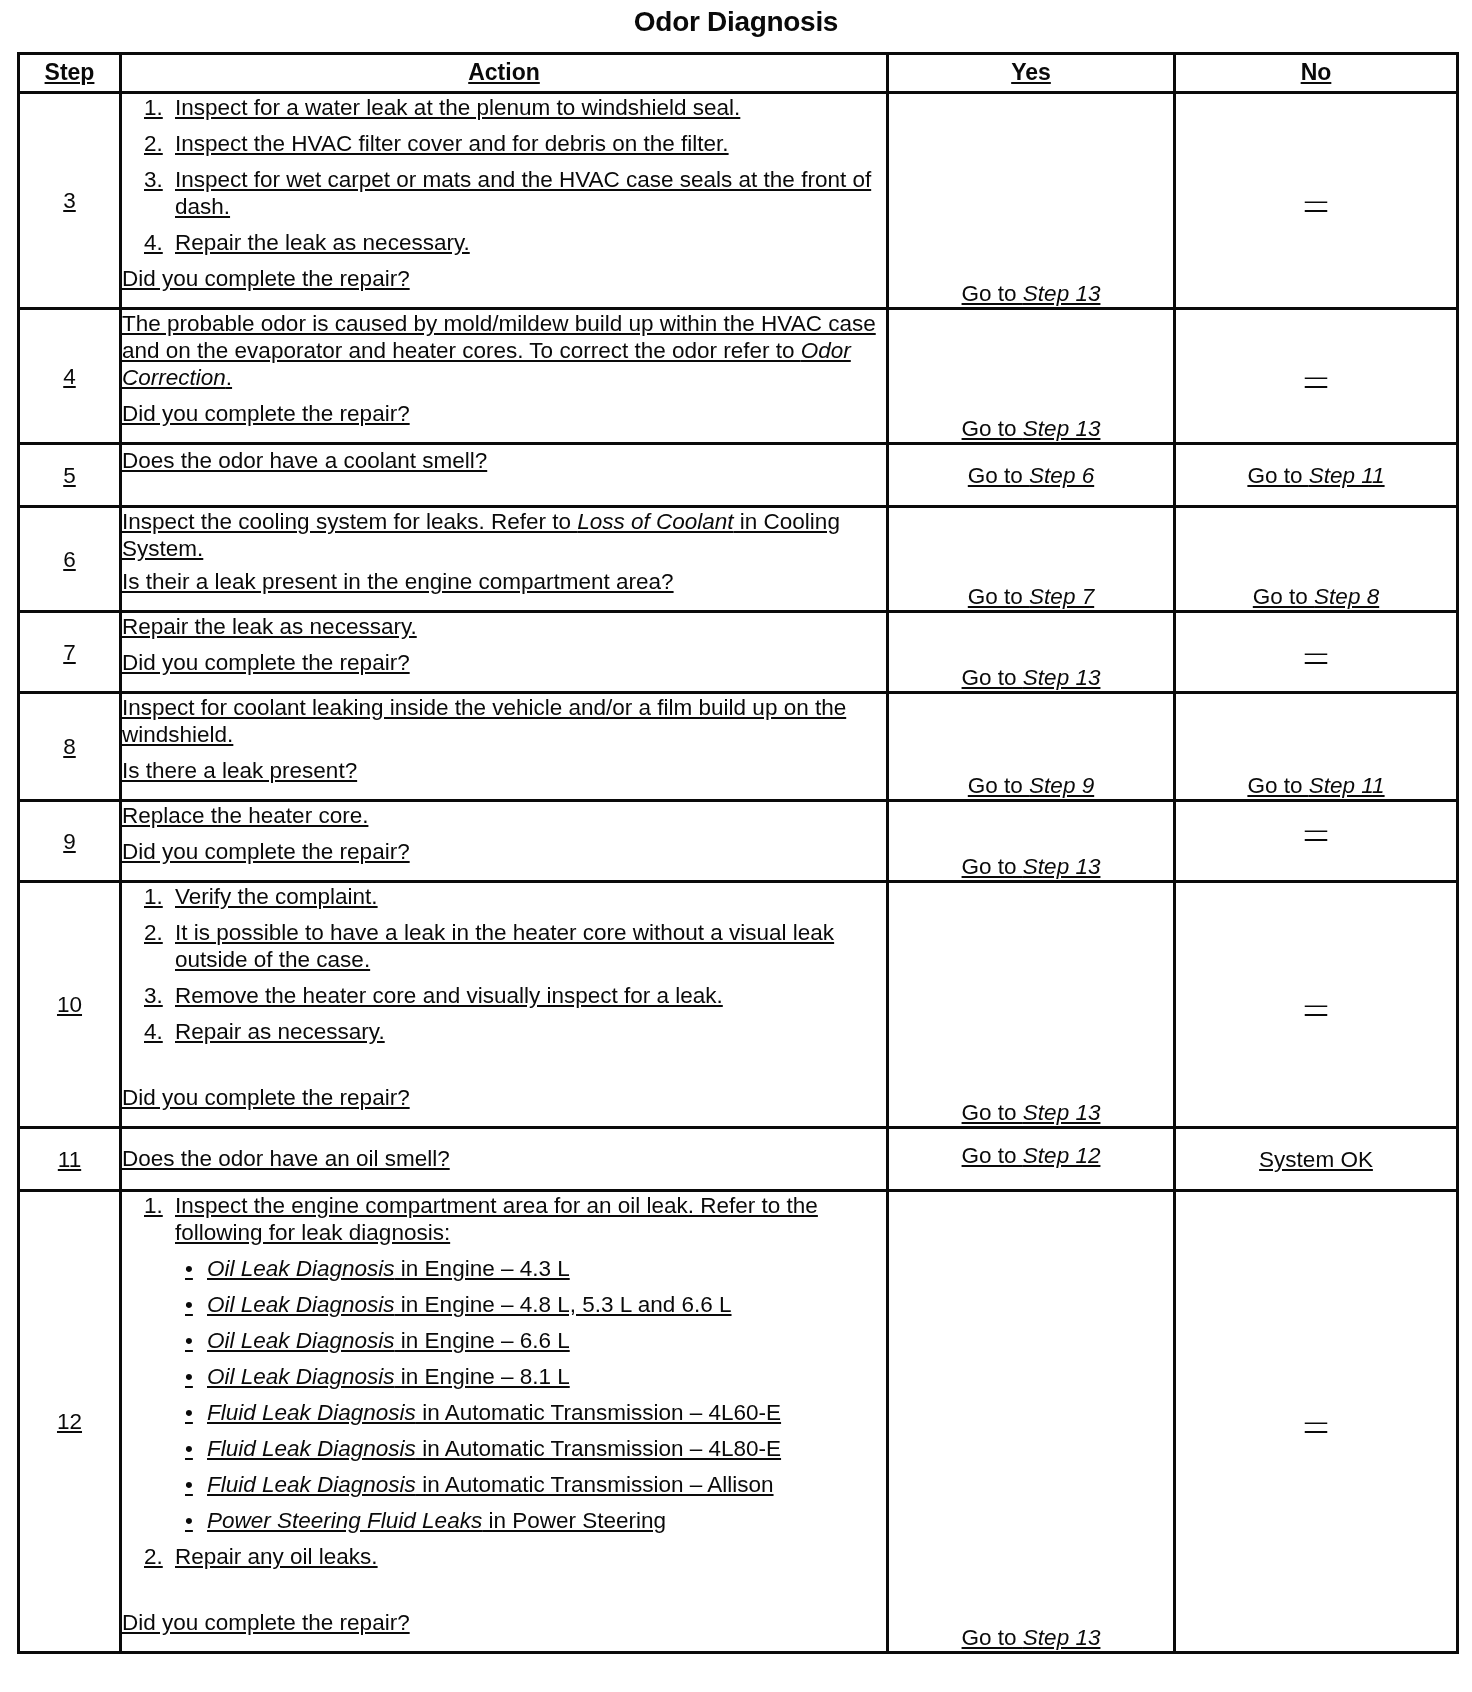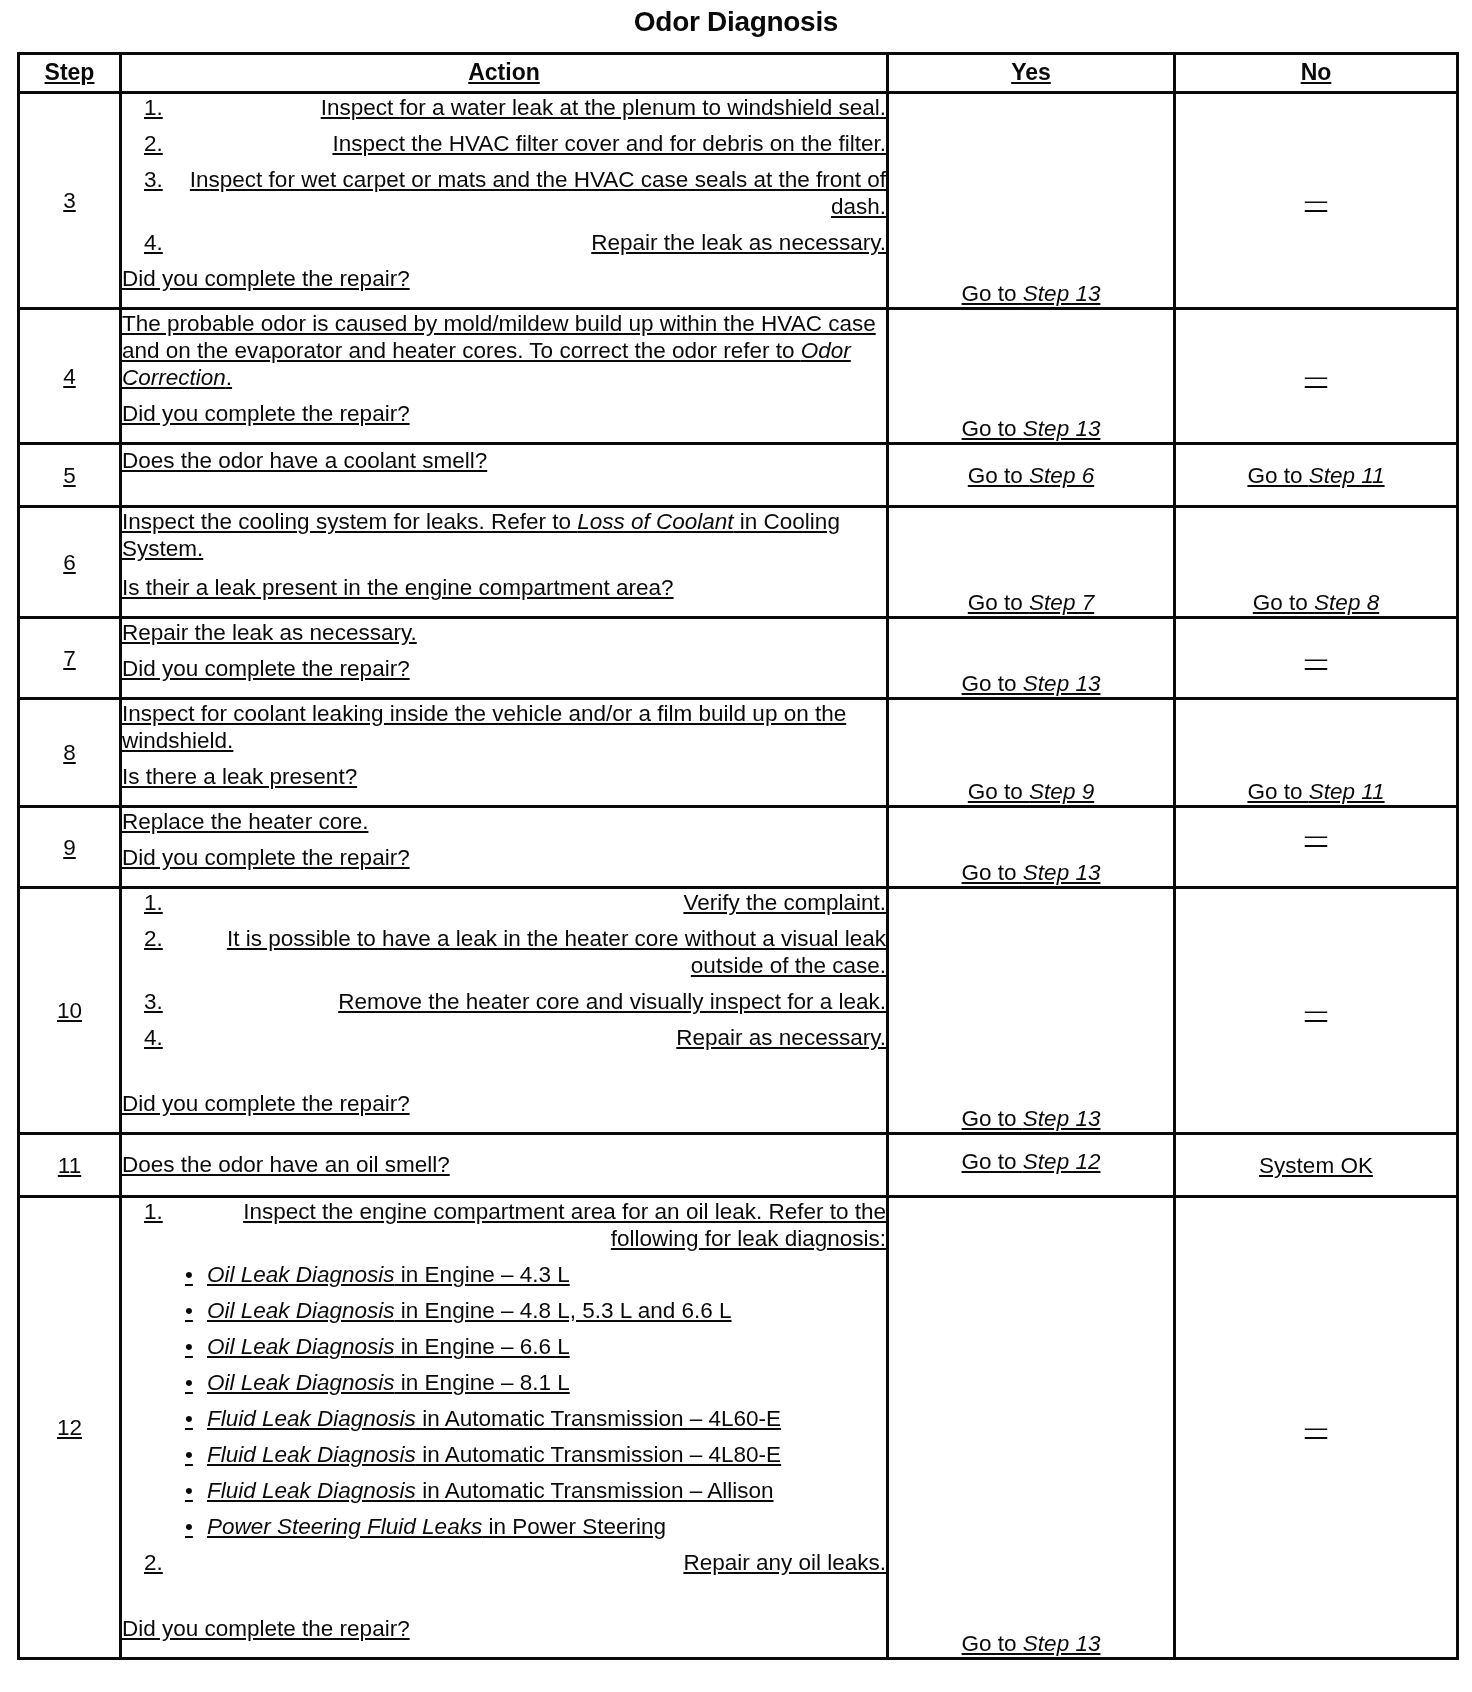--- a/index.html
+++ b/index.html
@@ -30,21 +30,21 @@
   td.step { text-align: center; vertical-align: middle; }
   td.action { vertical-align: top; padding: 6px 8px 4px 11px; }
   td.yes, td.no { text-align: center; position: relative; }
   td.yes { vertical-align: bottom; padding-bottom: 6px; }
   td.no { vertical-align: bottom; padding-bottom: 6px; }
   td.no.mid { vertical-align: middle; padding-bottom: 0; }
   .line { margin: 0 0 9px 0; }
   .line:last-child { margin-bottom: 15px; }
   .ol-item { display: flex; margin: 0 0 9px 0; padding-left: 22px; }
   .ol-num { width: 31px; flex: none; }
-  .ol-text { flex: 1; text-align: right; }
+  .ol-text { flex: 1; }
   .ul-item { display: flex; margin: 0 0 9px 0; padding-left: 63px; }
   .bullet { width: 22px; flex: none; }
   .gap { height: 30px; }
   i { font-style: italic; }
 </style>
 </head>
 <body>
 
 <div class="title">Odor Diagnosis</div>
 
@@ -105,21 +105,21 @@
       <td class="action" style="vertical-align:middle; padding-top:2px; padding-bottom:16px">
         <div class="line">Does the odor have a coolant smell?</div>
       </td>
       <td class="yes" style="vertical-align:middle; padding-bottom:0"><span>Go to </span><i>Step 6</i></td>
       <td class="no mid"><span>Go to </span><i>Step 11</i></td>
     </tr>
 
     <tr>
       <td class="step" style="height:92px">6</td>
       <td class="action">
-        <div class="line" style="margin-bottom:12px"><span>Inspect the cooling system for leaks. Refer to </span><i>Loss of Coolant</i><span> in Cooling System.</span></div>
+        <div class="line" style="margin-bottom:6px"><span>Inspect the cooling system for leaks. Refer to </span><i>Loss of Coolant</i><span> in Cooling System.</span></div>
         <div class="line">Is their a leak present in the engine compartment area?</div>
       </td>
       <td class="yes"><span>Go to </span><i>Step 7</i></td>
       <td class="no"><span>Go to </span><i>Step 8</i></td>
     </tr>
 
     <tr>
       <td class="step" style="height:66px">7</td>
       <td class="action">
         <div class="line">Repair the leak as necessary.</div>

